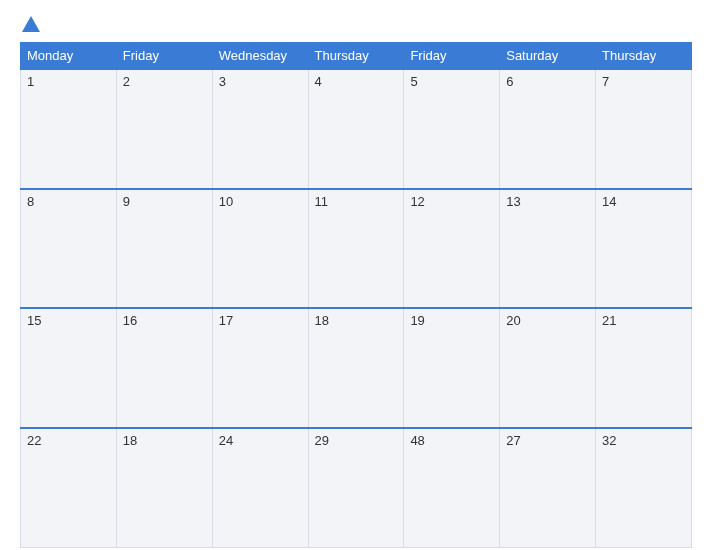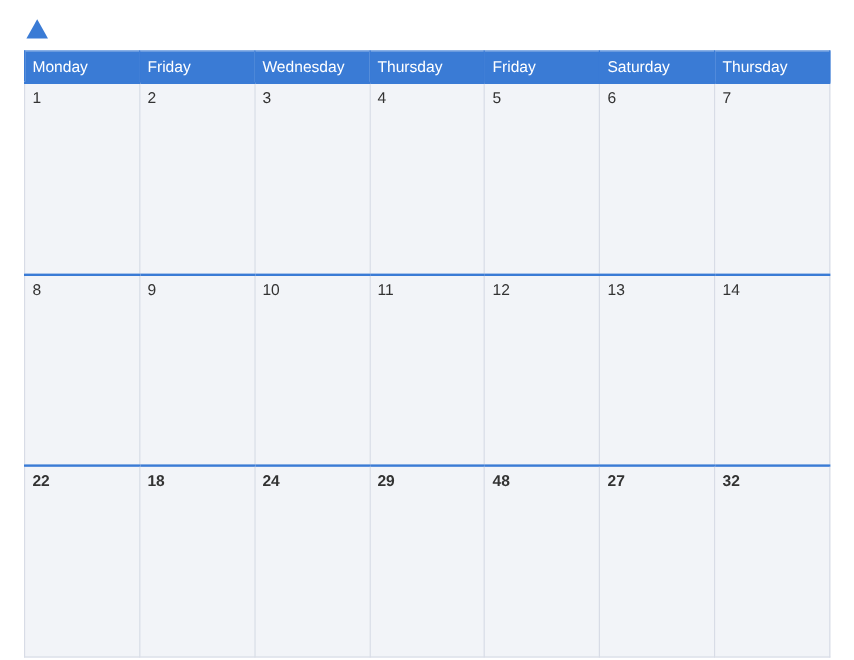--- a/index.html
+++ b/index.html
@@ -109,21 +109,20 @@
       vertical-align: top;
       padding: 4px 6px;
       font-size: 13px;
       color: #333;
       height: 90px;
       width: calc(100% / 7);
     }
 
     .calendar-table tbody tr:last-child td {
       border-bottom: 1px solid #d8dce6;
-      font-weight: bold;
     }
 
     .day-number {
       font-size: 13px;
       color: #333;
     }
   </style>
 </head>
 <body>
 
@@ -172,20 +171,29 @@
         <tr>
           <td><span class="day-number">8</span></td>
           <td><span class="day-number">9</span></td>
           <td><span class="day-number">10</span></td>
           <td><span class="day-number">11</span></td>
           <td><span class="day-number">12</span></td>
           <td><span class="day-number">13</span></td>
           <td><span class="day-number">14</span></td>
         </tr>
         <tr>
+          <td><span class="day-number">15</span></td>
+          <td><span class="day-number">16</span></td>
+          <td><span class="day-number">17</span></td>
+          <td><span class="day-number">18</span></td>
+          <td><span class="day-number">19</span></td>
+          <td><span class="day-number">20</span></td>
+          <td><span class="day-number">21</span></td>
+        </tr>
+        <tr>
           <td><span class="day-number">22</span></td>
           <td><span class="day-number">18</span></td>
           <td><span class="day-number">24</span></td>
           <td><span class="day-number">29</span></td>
           <td><span class="day-number">48</span></td>
           <td><span class="day-number">27</span></td>
           <td><span class="day-number">32</span></td>
         </tr>
       </tbody>
   </table>

